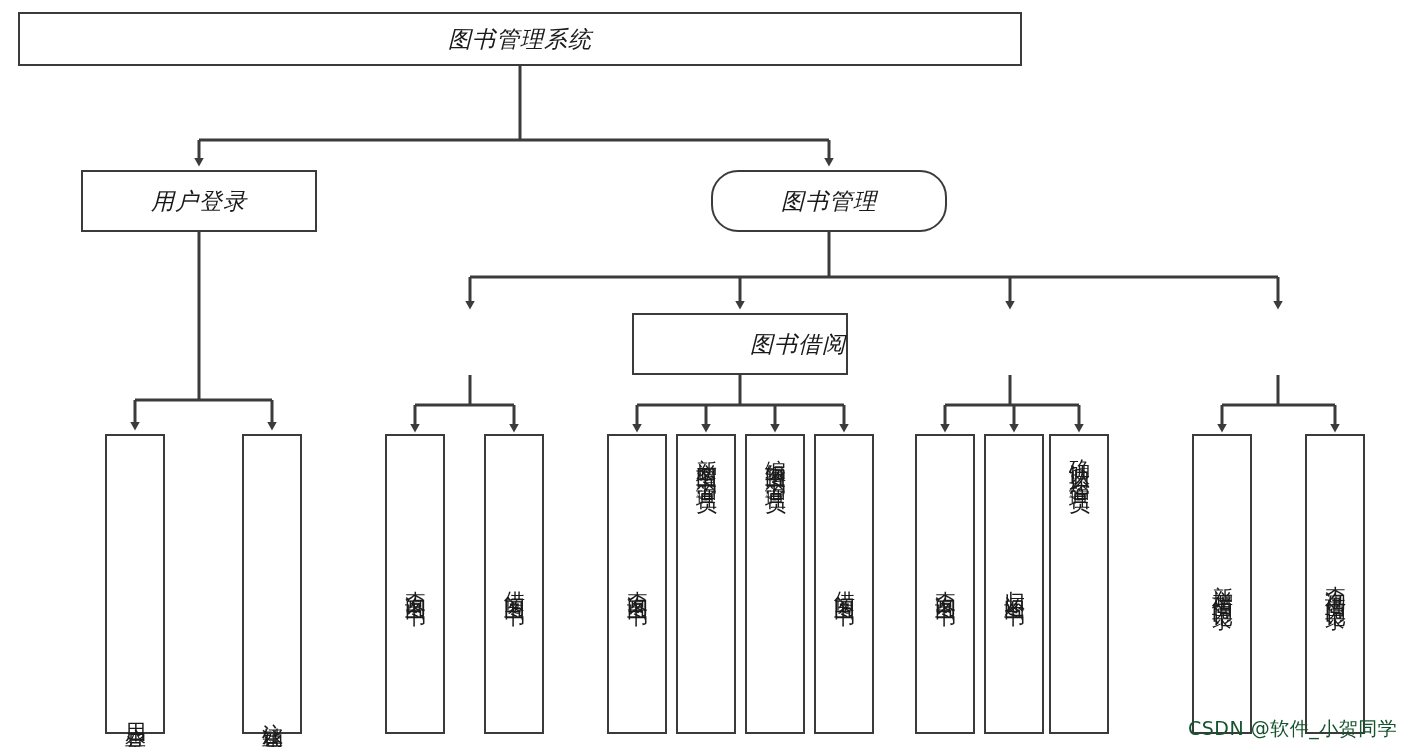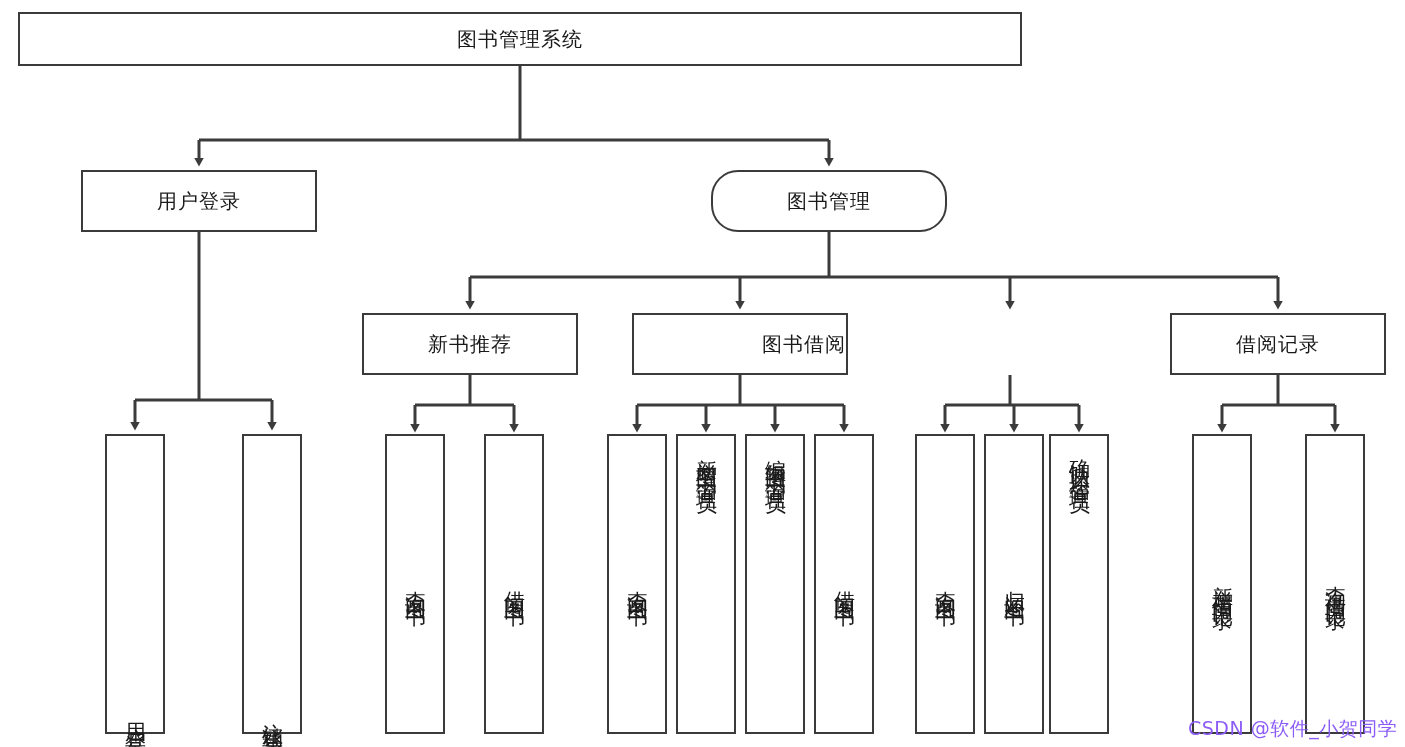--- a/index.html
+++ b/index.html
@@ -30,43 +30,44 @@
     position: absolute;
     box-sizing: border-box;
     border: 2.5px solid #3b3b3b;
     background: #ffffff;
     display: flex;
     align-items: center;
     justify-content: center;
     color: #1a1a1a;
   }
   .node.h-node {
-    font-size: 20px;
+    font-size: 23px;
     letter-spacing: 1px;
+    font-style: italic;
   }
   .node.v-node {
     font-size: 21px;
     padding: 6px 0;
   }
   .vtext {
     writing-mode: vertical-rl;
     text-orientation: upright;
     letter-spacing: 5px;
     line-height: 1;
     white-space: nowrap;
   }
   .node.v-node.align-middle { align-items: center; }
   .node.v-node.align-top    { align-items: flex-start; }
   .node.v-node.align-bottom { align-items: flex-end; }
   #watermark {
     position: absolute;
     left: 1188px;
     top: 716px;
     font-size: 19px;
-    color: #8b5cf6;
+    color: #14532d;
     white-space: nowrap;
     letter-spacing: 0.5px;
   }
 </style>
 </head>
 <body>
 
 <div id="canvas">
 
   <svg id="edges" viewBox="0 0 1405 747" xmlns="http://www.w3.org/2000/svg">
@@ -123,28 +124,22 @@
     <span>图书管理系统</span>
   </div>
 
   <div class="node h-node" style="left:81px; top:170px; width:236px; height:62px;">
     <span>用户登录</span>
   </div>
   <div class="node h-node" style="left:711px; top:170px; width:236px; height:62px;border-radius:27px;">
     <span>图书管理</span>
   </div>
 
-  <div class="node h-node" style="left:362px; top:313px; width:216px; height:62px;">
-    <span>新书推荐</span>
-  </div>
   <div class="node h-node" style="left:632px; top:313px; width:216px; height:62px;justify-content:flex-end;">
     <span>图书借阅</span>
-  </div>
-  <div class="node h-node" style="left:1170px; top:313px; width:216px; height:62px;">
-    <span>借阅记录</span>
   </div>
 
   <div class="node v-node align-bottom" style="left:105px; top:434px; width:60px; height:300px;">
     <span class="vtext">用户登录</span>
   </div>
   <div class="node v-node align-bottom" style="left:242px; top:434px; width:60px; height:300px;">
     <span class="vtext">注销登录</span>
   </div>
 
   <div class="node v-node align-middle" style="left:385px; top:434px; width:60px; height:300px;">

